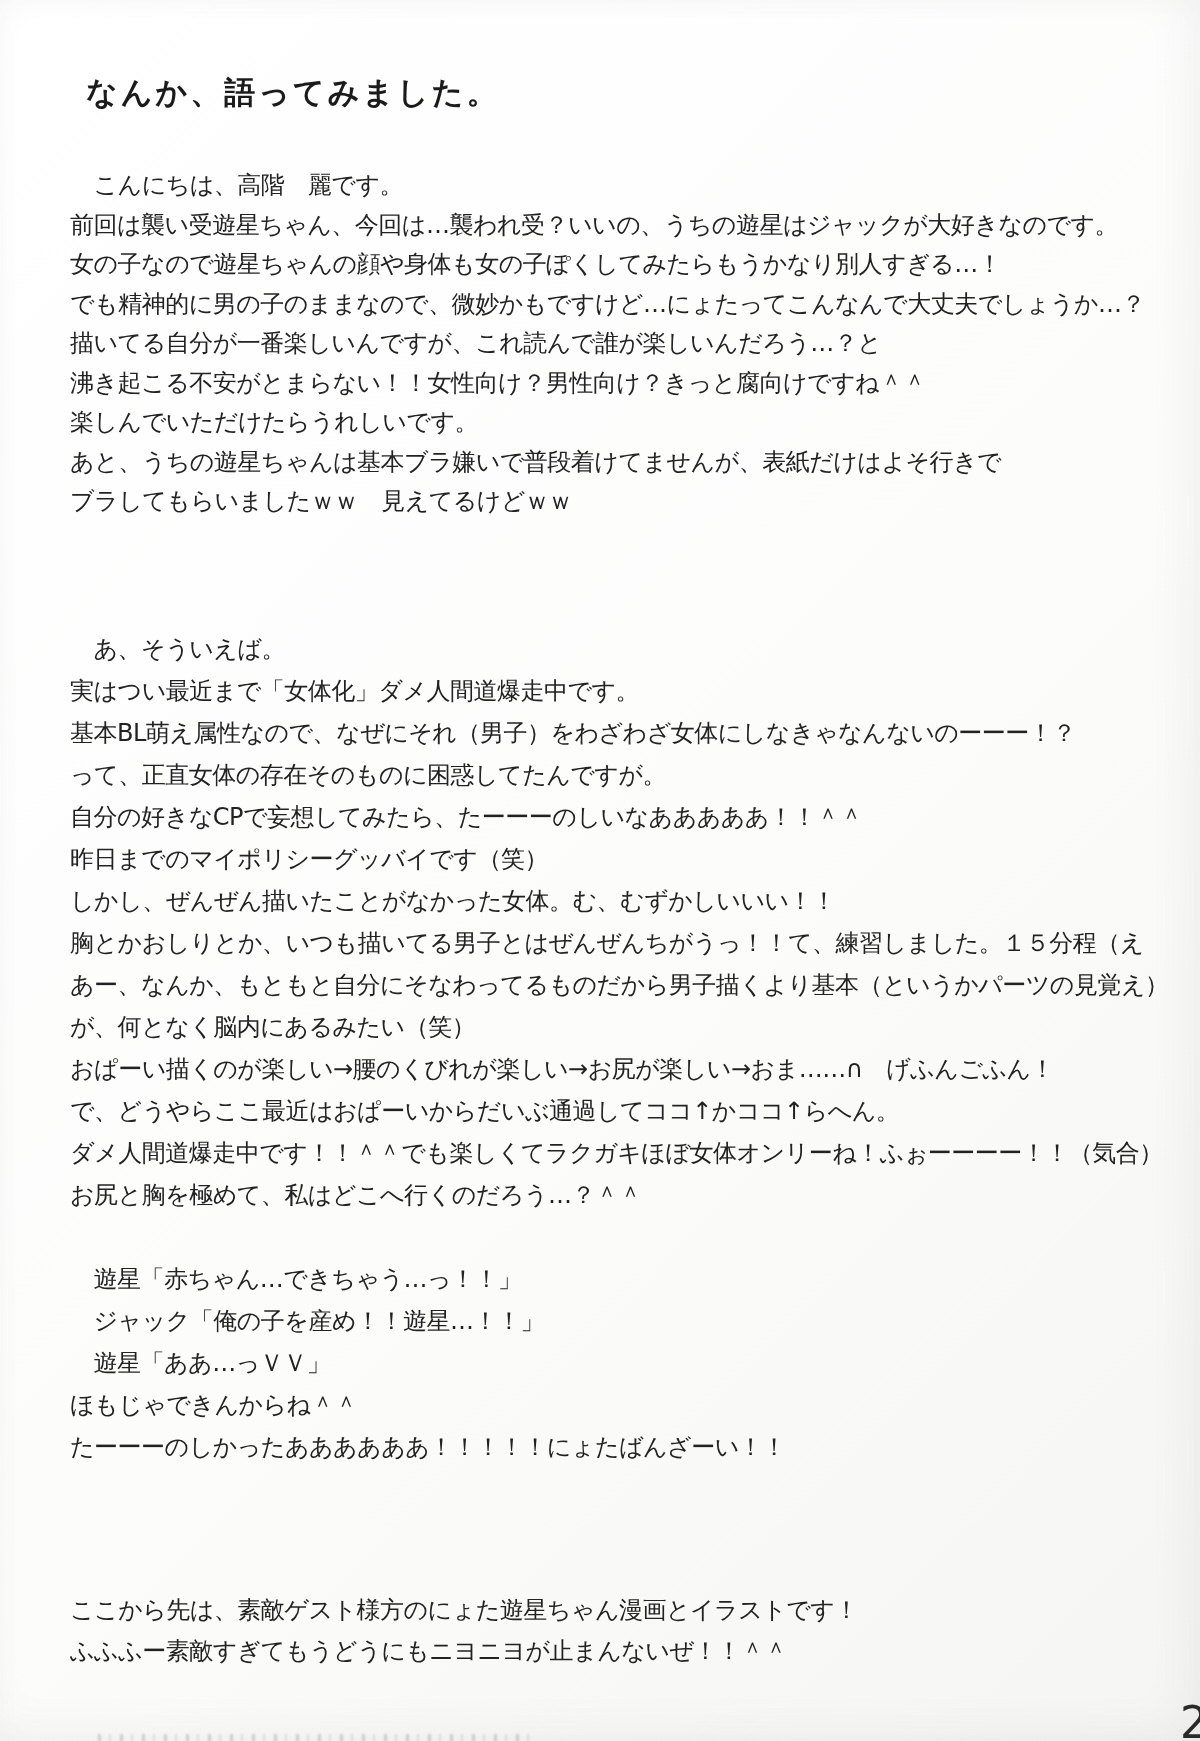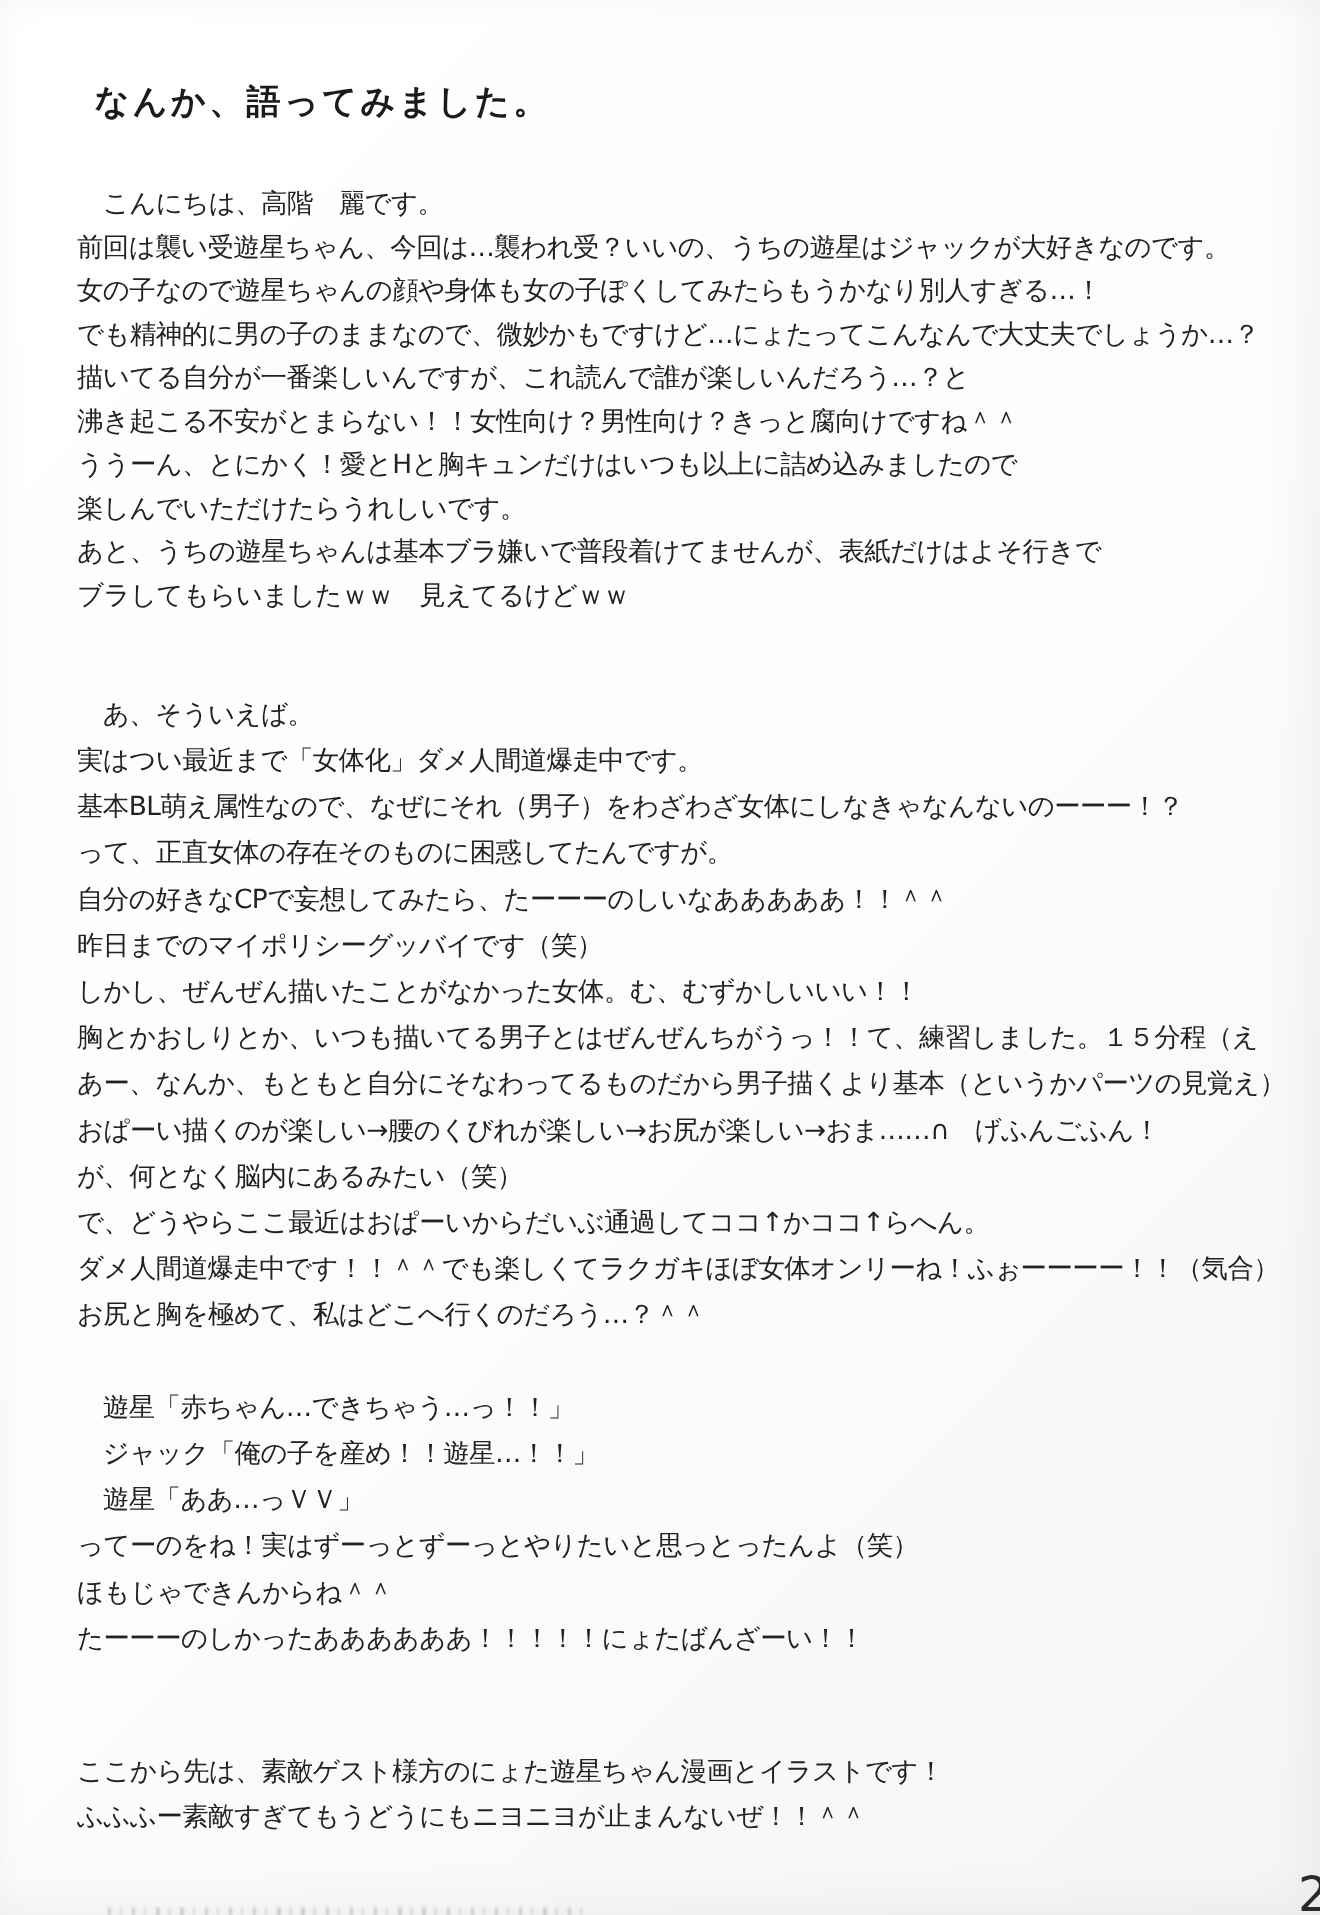--- a/index.html
+++ b/index.html
@@ -80,48 +80,46 @@
 
   <h1 class="title">なんか、語ってみました。</h1>
 
   <div class="para p1">
     <div class="line">　こんにちは、高階　麗です。</div>
     <div class="line">前回は襲い受遊星ちゃん、今回は…襲われ受？いいの、うちの遊星はジャックが大好きなのです。</div>
     <div class="line">女の子なので遊星ちゃんの顔や身体も女の子ぽくしてみたらもうかなり別人すぎる…！</div>
     <div class="line">でも精神的に男の子のままなので、微妙かもですけど…にょたってこんなんで大丈夫でしょうか…？</div>
     <div class="line">描いてる自分が一番楽しいんですが、これ読んで誰が楽しいんだろう…？と</div>
     <div class="line">沸き起こる不安がとまらない！！女性向け？男性向け？きっと腐向けですね＾＾</div>
-    <div class="line">ううーん、とにかく！愛とHと胸キュンだけはいつも以上に詰め込みましたので</div>
     <div class="line">楽しんでいただけたらうれしいです。</div>
     <div class="line">あと、うちの遊星ちゃんは基本ブラ嫌いで普段着けてませんが、表紙だけはよそ行きで</div>
     <div class="line">ブラしてもらいましたｗｗ　見えてるけどｗｗ</div>
   </div>
 
   <div class="para p2">
     <div class="line">　あ、そういえば。</div>
     <div class="line">実はつい最近まで「女体化」ダメ人間道爆走中です。</div>
     <div class="line">基本BL萌え属性なので、なぜにそれ（男子）をわざわざ女体にしなきゃなんないのーーー！？</div>
     <div class="line">って、正直女体の存在そのものに困惑してたんですが。</div>
     <div class="line">自分の好きなCPで妄想してみたら、たーーーのしいなあああああ！！＾＾</div>
     <div class="line">昨日までのマイポリシーグッバイです（笑）</div>
     <div class="line">しかし、ぜんぜん描いたことがなかった女体。む、むずかしいいい！！</div>
     <div class="line">胸とかおしりとか、いつも描いてる男子とはぜんぜんちがうっ！！て、練習しました。１５分程（え</div>
     <div class="line">あー、なんか、もともと自分にそなわってるものだから男子描くより基本（というかパーツの見覚え）</div>
+    <div class="line">が、何となく脳内にあるみたい（笑）</div>
     <div class="line">おぱーい描くのが楽しい→腰のくびれが楽しい→お尻が楽しい→おま……∩　げふんごふん！</div>
-    <div class="line">が、何となく脳内にあるみたい（笑）</div>
     <div class="line">で、どうやらここ最近はおぱーいからだいぶ通過してココ↑かココ↑らへん。</div>
     <div class="line">ダメ人間道爆走中です！！＾＾でも楽しくてラクガキほぼ女体オンリーね！ふぉーーーー！！（気合）</div>
     <div class="line">お尻と胸を極めて、私はどこへ行くのだろう…？＾＾</div>
   </div>
 
   <div class="para p3">
     <div class="line">　遊星「赤ちゃん…できちゃう…っ！！」</div>
     <div class="line">　ジャック「俺の子を産め！！遊星…！！」</div>
     <div class="line">　遊星「ああ…っＶＶ」</div>
-    <div class="line">ってーのをね！実はずーっとずーっとやりたいと思っとったんよ（笑）</div>
     <div class="line">ほもじゃできんからね＾＾</div>
     <div class="line">たーーーのしかったああああああ！！！！！にょたばんざーい！！</div>
   </div>
 
   <div class="para p4">
     <div class="line">ここから先は、素敵ゲスト様方のにょた遊星ちゃん漫画とイラストです！</div>
     <div class="line">ふふふー素敵すぎてもうどうにもニヨニヨが止まんないぜ！！＾＾</div>
   </div>
 
   <div class="page-number">2</div>

